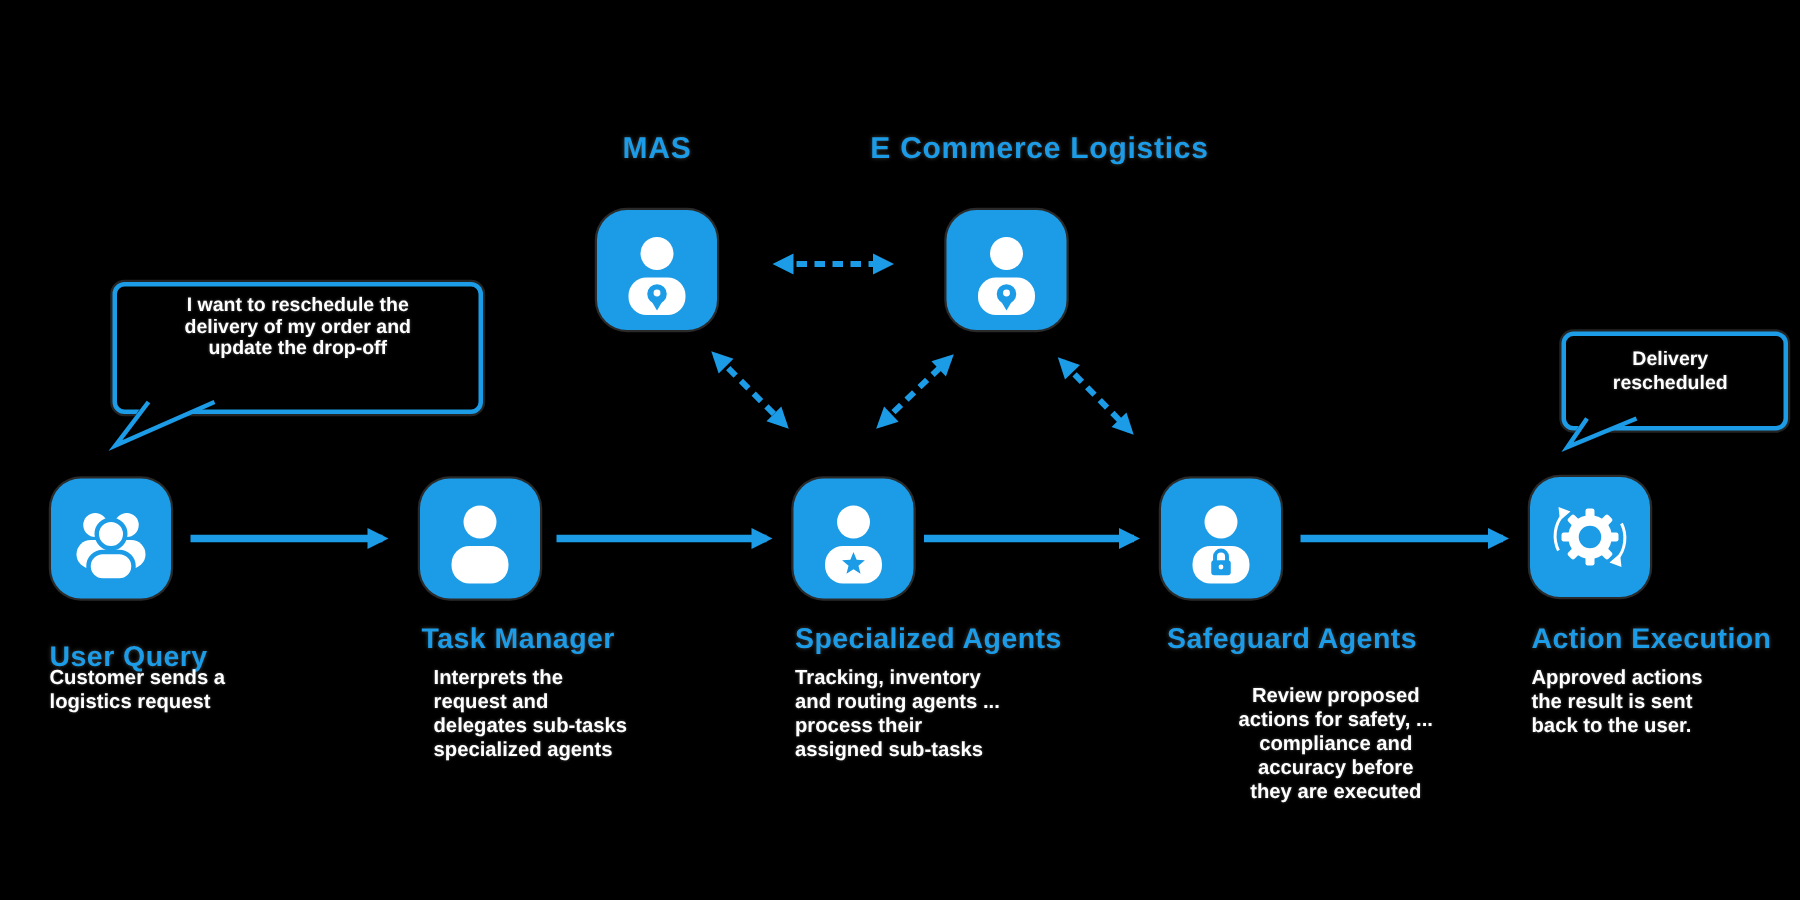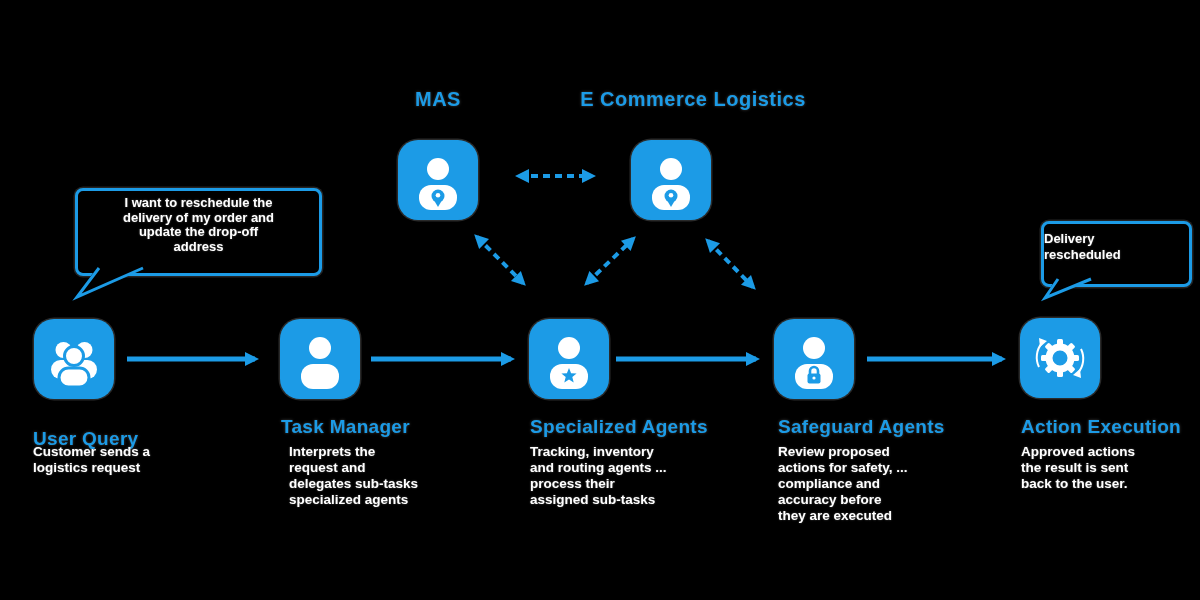--- a/index.html
+++ b/index.html
@@ -21,21 +21,21 @@
     display:flex;align-items:center;justify-content:center;
     box-shadow:0 0 0 1.5px rgba(120,120,120,.35);
   }
   .icon-tile svg{width:64px;height:64px;display:block;}
   .bubble{
     border:3px solid #1C9BE6;border-radius:8px;background:#000;
     box-shadow:0 0 0 1.5px rgba(120,120,120,.3);
   }
   .bubble-text{color:#fff;font-weight:bold;font-size:13px;line-height:14.5px;
     text-shadow:0 0 2px rgba(140,140,140,.6);}
-  .bubble-text.center{text-align:left;line-height:16px;}
+  .bubble-text.center{text-align:center;line-height:16px;}
   #overlay{position:absolute;left:0;top:0;pointer-events:none;}
 </style>
 </head>
 <body>
 
 <div id="canvas">
 
   <div class="abs accent-text top-label" style="left:380px;top:88px;width:90px;">MAS</div>
   <div class="abs accent-text top-label" style="left:560px;top:88px;width:240px;">E Commerce Logistics</div>
 
@@ -60,21 +60,20 @@
         <circle cx="32" cy="47.3" r="2.3" fill="#fff"></circle>
       </svg>
     </span>
   </div>
 
   <div class="abs bubble" style="left:62px;top:188px;width:241px;height:82px;"></div>
   <div class="abs bubble-text" style="left:78px;top:196px;width:215px;text-align:center;">
     <div>I want to reschedule the</div>
     <div>delivery of my order and</div>
     <div>update the drop-off</div>
-    <div>address</div>
   </div>
 
   <div class="abs bubble" style="left:1028px;top:221px;width:145px;height:60px;"></div>
   <div class="abs bubble-text center" style="left:1031px;top:231px;width:139px;">
     <div>Delivery</div>
     <div>rescheduled</div>
   </div>
 
   <div class="abs icon-tile" style="left:21px;top:319px;">
     <span>
@@ -173,21 +172,21 @@
     <div>request and</div>
     <div>delegates sub-tasks</div>
     <div>specialized agents</div>
   </div>
   <div class="abs desc" style="left:517px;top:444px;width:230px;">
     <div>Tracking, inventory</div>
     <div>and routing agents ...</div>
     <div>process their</div>
     <div>assigned sub-tasks</div>
   </div>
-  <div class="abs desc" style="left:765px;top:444px;width:225px;">
+  <div class="abs desc" style="left:765px;top:456px;width:225px;text-align:center;">
     <div>Review proposed</div>
     <div>actions for safety, ...</div>
     <div>compliance and</div>
     <div>accuracy before</div>
     <div>they are executed</div>
   </div>
   <div class="abs desc" style="left:1008px;top:444px;width:190px;">
     <div>Approved actions</div>
     <div>the result is sent</div>
     <div>back to the user.</div>

